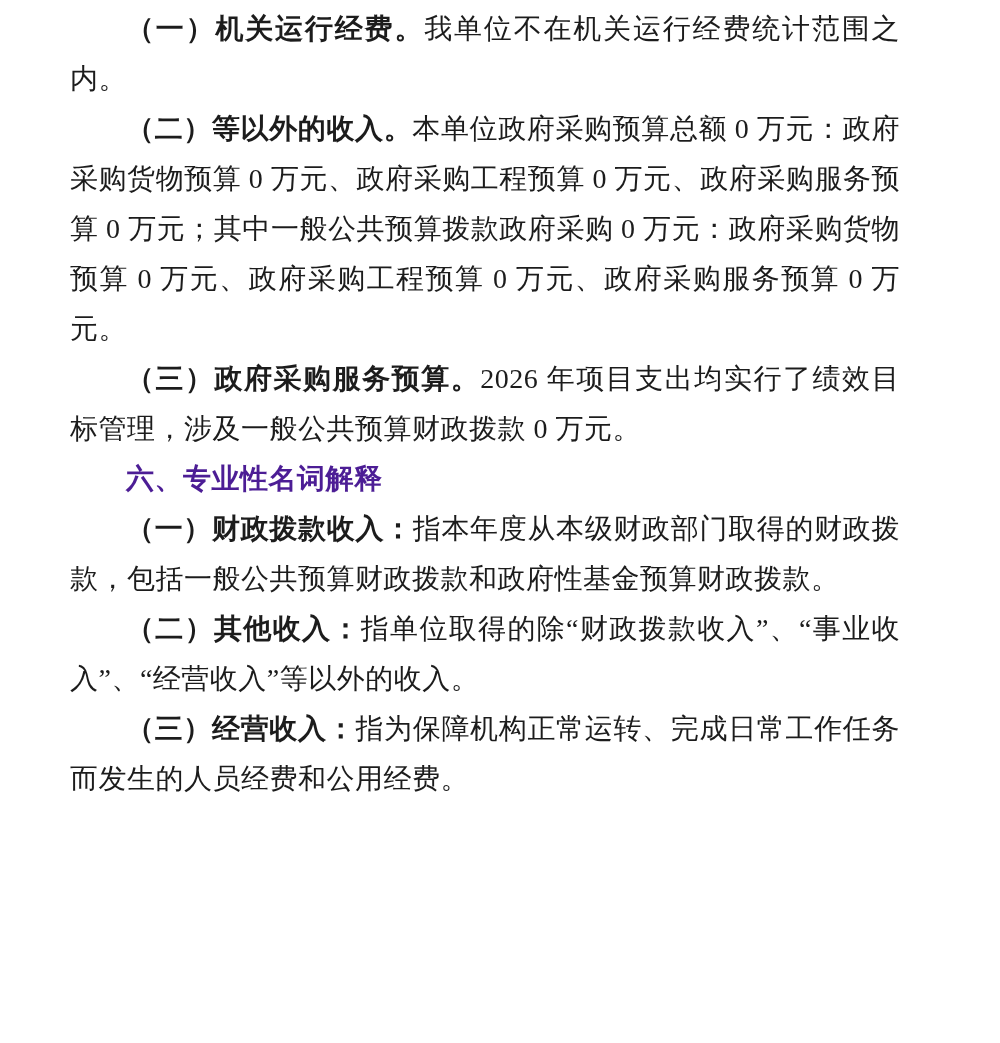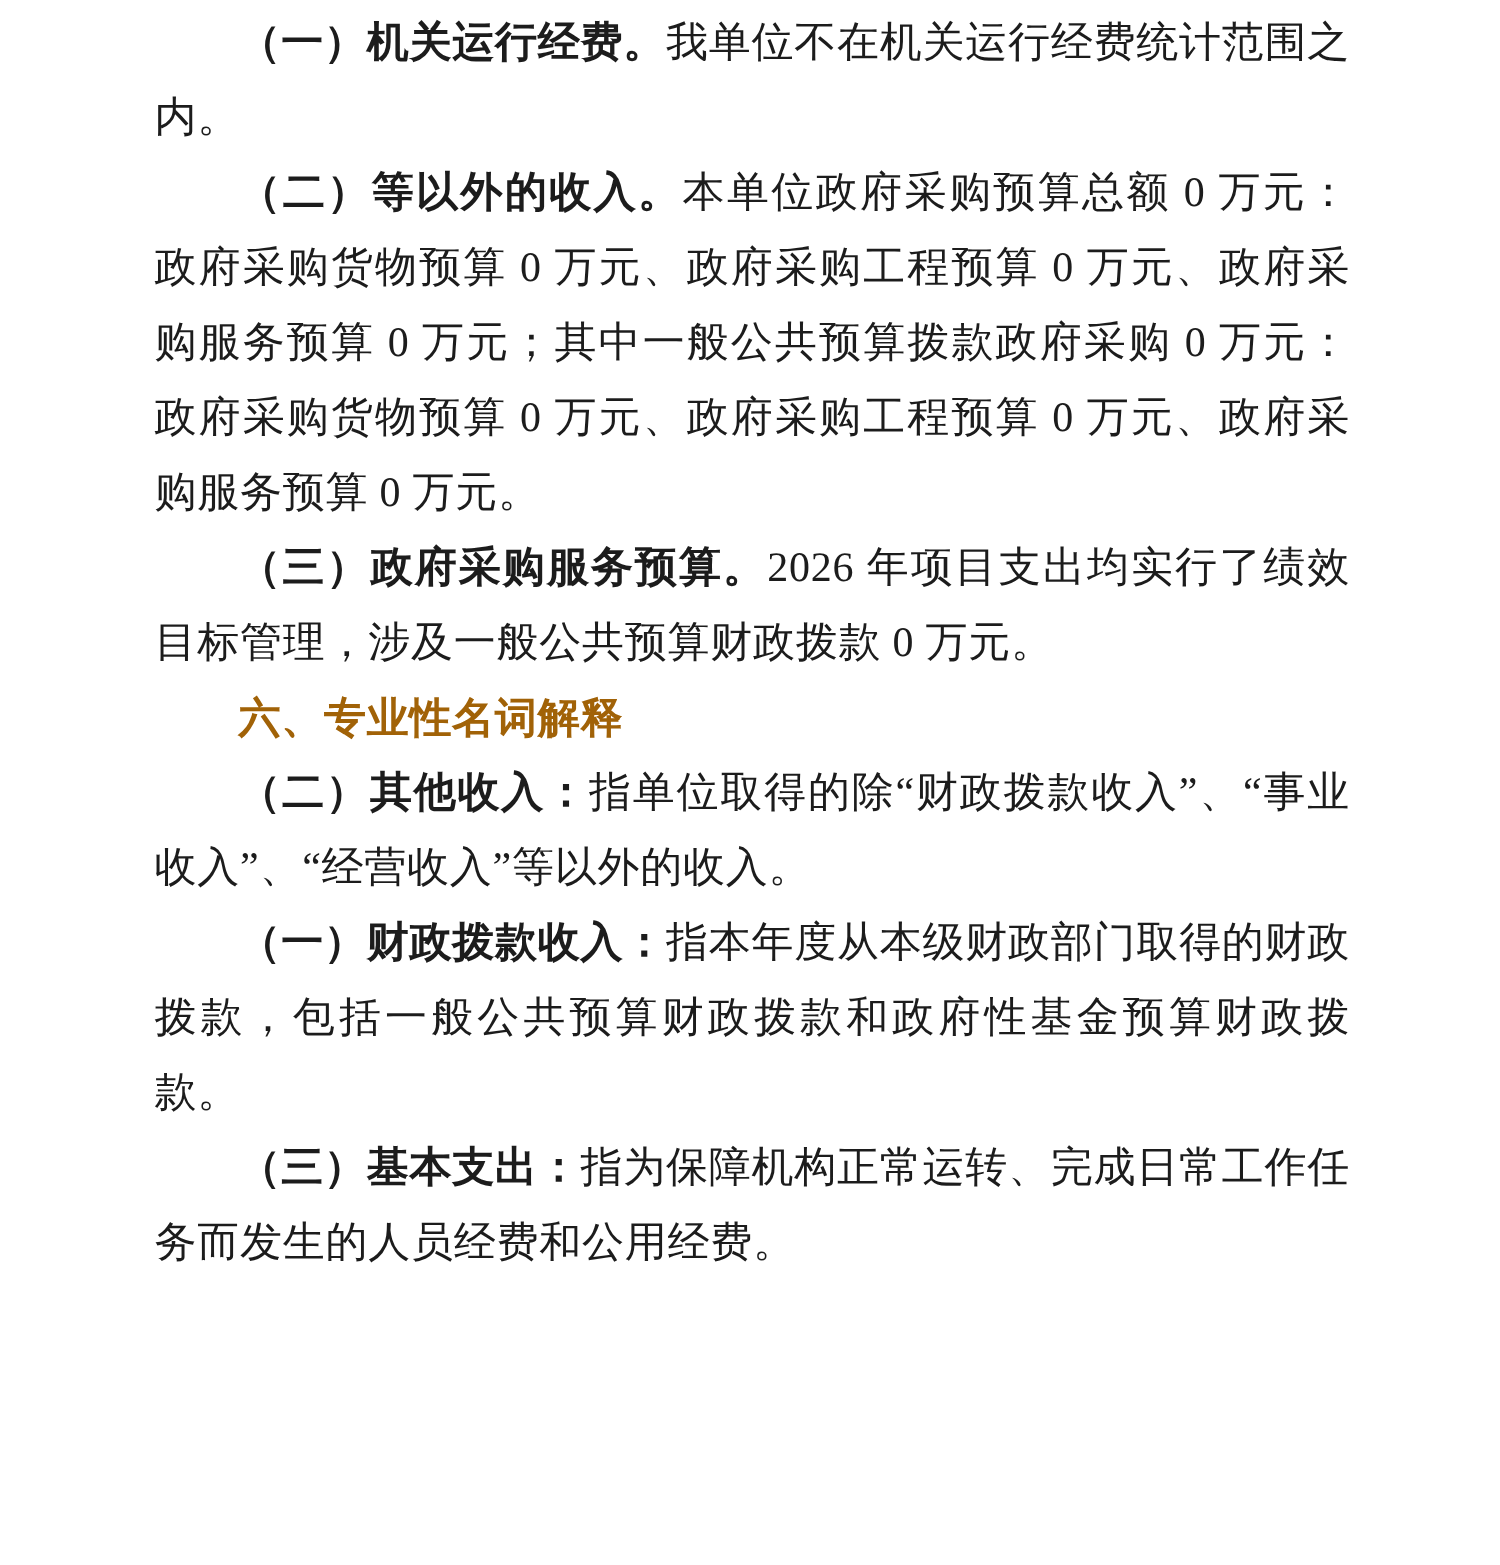--- a/index.html
+++ b/index.html
@@ -8,21 +8,21 @@
     background: #ffffff;
   }
   .page {
     position: relative;
     width: 1000px;
     height: 986px;
     margin: 0 auto;
     background: #ffffff;
     overflow: hidden;
     box-sizing: border-box;
-    padding: 4px 100px 0 103px;
+    padding: 4px 100px 0 70px;
   }
   .para {
     margin: 0;
     font-family: "Liberation Serif", "DejaVu Serif", serif;
     font-size: 28px;
     line-height: 50px;
     color: #1c1c1c;
     text-align: justify;
     text-justify: inter-ideograph;
     text-indent: 2em;
@@ -30,21 +30,21 @@
   }
   .para .lead {
     font-weight: bold;
   }
   .section-heading {
     margin: 0;
     font-family: "Liberation Sans", "DejaVu Sans", sans-serif;
     font-size: 28px;
     line-height: 50px;
     font-weight: bold;
-    color: #a16207;
+    color: #4c1d95;
     text-indent: 2em;
     letter-spacing: 0.5px;
   }
 </style>
 </head>
 <body>
 
 <div class="page">
 
   <p class="para">
@@ -56,24 +56,24 @@
   </p>
 
   <p class="para">
     <span class="lead">（三）政府采购服务预算。</span><span>2026 年项目支出均实行了绩效目标管理，涉及一般公共预算财政拨款 0 万元。</span>
   </p>
 
 
   <h2 class="section-heading">六、专业性名词解释</h2>
 
   <p class="para">
+    <span class="lead">（一）财政拨款收入：</span><span>指本年度从本级财政部门取得的财政拨款，包括一般公共预算财政拨款和政府性基金预算财政拨款。</span>
+  </p>
+
+  <p class="para">
     <span class="lead">（二）其他收入：</span><span>指单位取得的除“财政拨款收入”、“事业收入”、“经营收入”等以外的收入。</span>
   </p>
 
   <p class="para">
-    <span class="lead">（一）财政拨款收入：</span><span>指本年度从本级财政部门取得的财政拨款，包括一般公共预算财政拨款和政府性基金预算财政拨款。</span>
-  </p>
-
-  <p class="para">
-    <span class="lead">（三）基本支出：</span><span>指为保障机构正常运转、完成日常工作任务而发生的人员经费和公用经费。</span>
+    <span class="lead">（三）经营收入：</span><span>指为保障机构正常运转、完成日常工作任务而发生的人员经费和公用经费。</span>
   </p>
 
 </div>
 
 </body></html>

